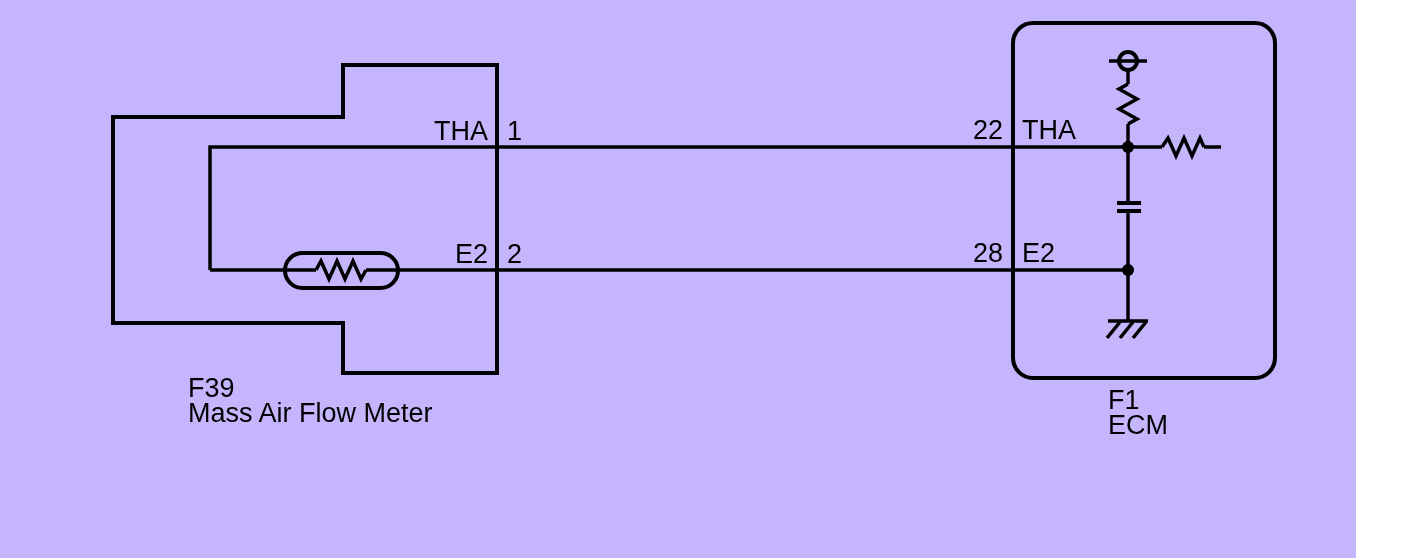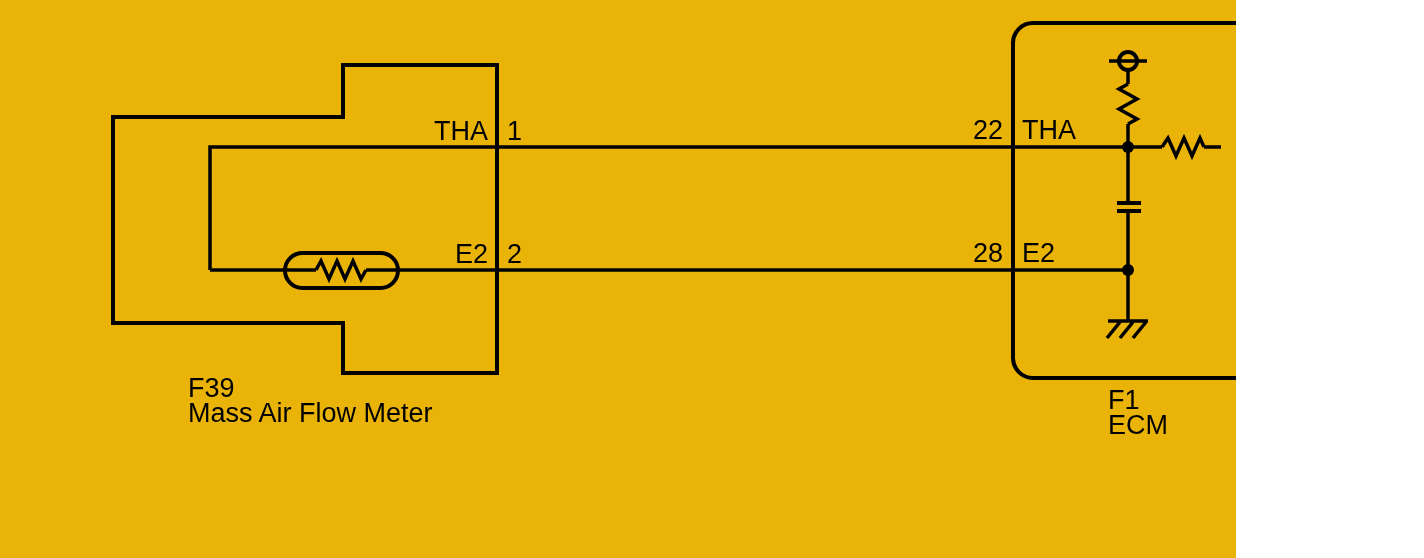--- a/index.html
+++ b/index.html
@@ -3,23 +3,23 @@
 <meta charset="utf-8">
 <style>
   html, body {
     margin: 0;
     padding: 0;
     background: #ffffff;
     font-family: "Liberation Sans", sans-serif;
   }
   .canvas {
     position: relative;
-    width: 1236px;
+    width: 1356px;
     height: 558px;
-    background: #eab308;
+    background: #c4b5fd;
     overflow: hidden;
   }
   svg { position: absolute; top: 0; left: 0; }
   text {
     font-family: "Liberation Sans", sans-serif;
     font-size: 27px;
     fill: #000000;
   }
   .stroke {
     fill: none;

